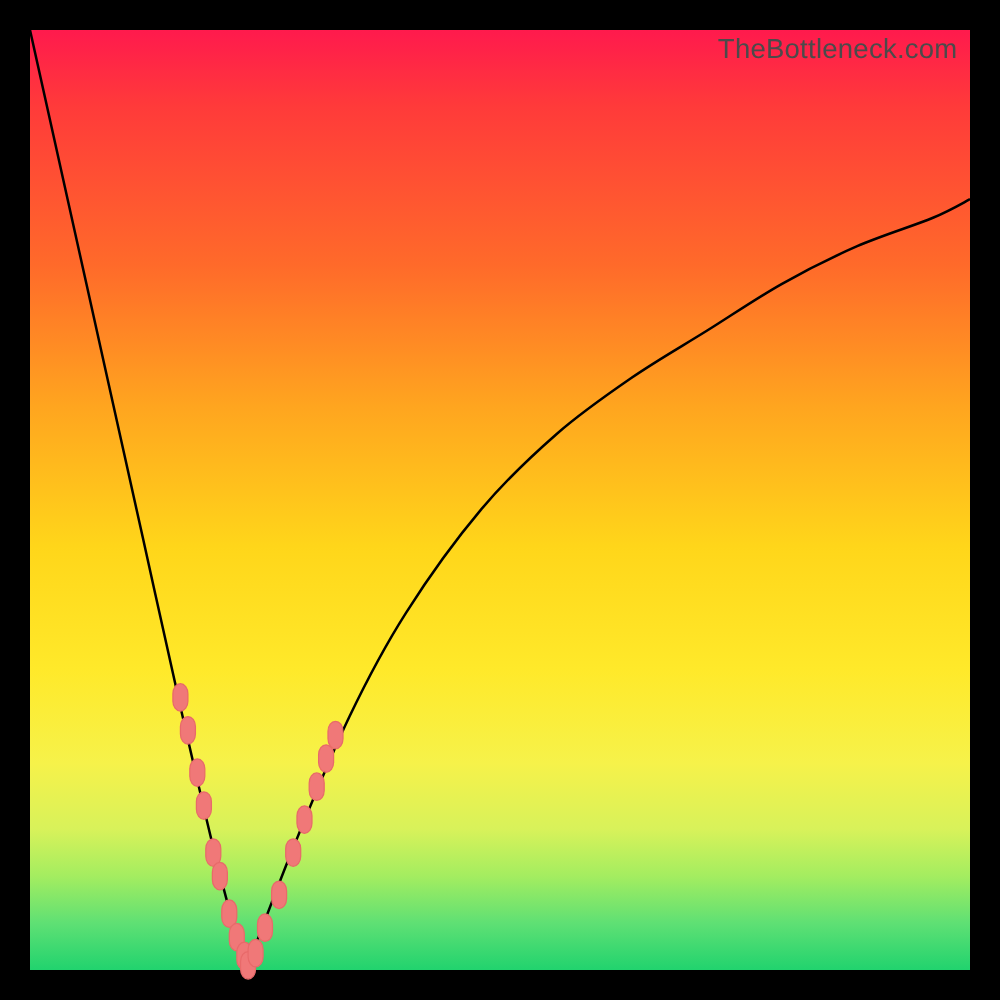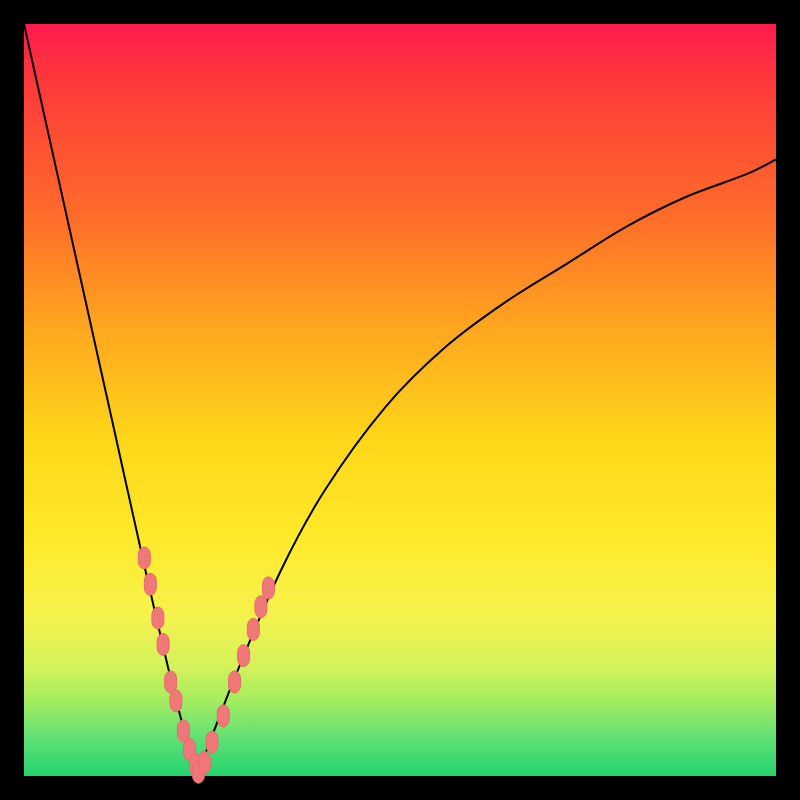--- a/index.html
+++ b/index.html
@@ -73,20 +73,21 @@
     stroke: #e86a6a;
     stroke-width: 1px;
   }
 </style>
 </head>
 <body>
 
 <div class="frame">
   <div class="plot-area">
 
+    <div class="watermark">TheBottleneck.com</div>
 
     <svg class="curves" viewBox="0 0 752 752" preserveAspectRatio="none">
       <path id="left-branch" class="curve" d="M 0.00 0.00 C 5.01 22.56, 20.05 90.24, 30.08 135.36 C 40.11 180.48, 50.13 225.60, 60.16 270.72 C 70.19 315.84, 80.21 360.96, 90.24 406.08 C 100.27 451.20, 110.29 497.57, 120.32 541.44 C 130.35 585.31, 141.63 634.19, 150.40 669.28 C 159.17 704.37, 169.20 738.21, 172.96 752.00"></path>
       <path id="right-branch" class="curve" d="M 172.96 752.00 C 179.23 735.71, 196.77 688.08, 210.56 654.24 C 224.35 620.40, 240.64 580.29, 255.68 548.96 C 270.72 517.63, 283.25 493.81, 300.80 466.24 C 318.35 438.67, 340.91 407.33, 360.96 383.52 C 381.01 359.71, 401.07 340.91, 421.12 323.36 C 441.17 305.81, 461.23 292.03, 481.28 278.24 C 501.33 264.45, 521.39 253.17, 541.44 240.64 C 561.49 228.11, 581.55 214.32, 601.60 203.04 C 621.65 191.76, 641.71 181.73, 661.76 172.96 C 681.81 164.19, 706.88 156.67, 721.92 150.40 C 736.96 144.13, 746.99 137.87, 752.00 135.36"></path>
       <g id="markers">
           <rect x="114.32" y="522.92" width="12" height="22" rx="6" ry="8" class="marker" fill="#f07878"></rect>
           <rect x="120.34" y="549.24" width="12" height="22" rx="6" ry="8" class="marker" fill="#f07878"></rect>
           <rect x="127.86" y="583.08" width="12" height="22" rx="6" ry="8" class="marker" fill="#f07878"></rect>
           <rect x="133.12" y="609.40" width="12" height="22" rx="6" ry="8" class="marker" fill="#f07878"></rect>
           <rect x="140.64" y="647.00" width="12" height="22" rx="6" ry="8" class="marker" fill="#f07878"></rect>

